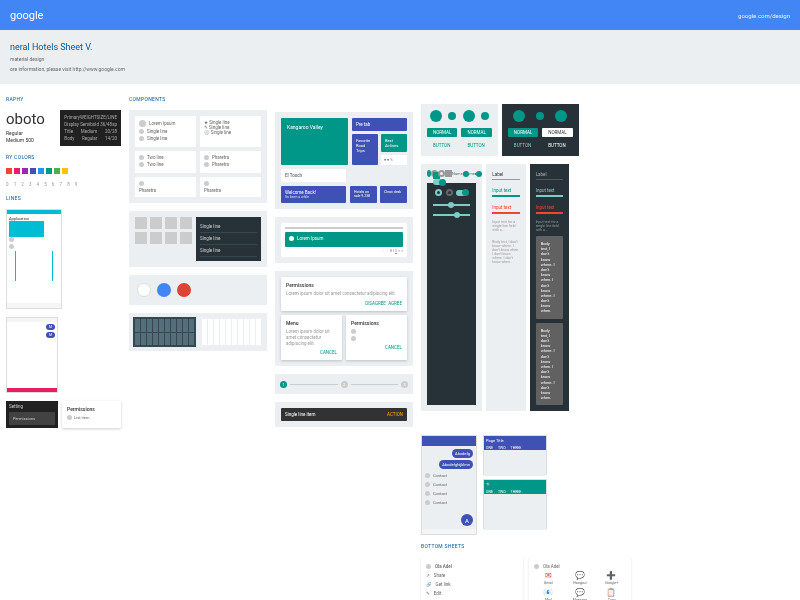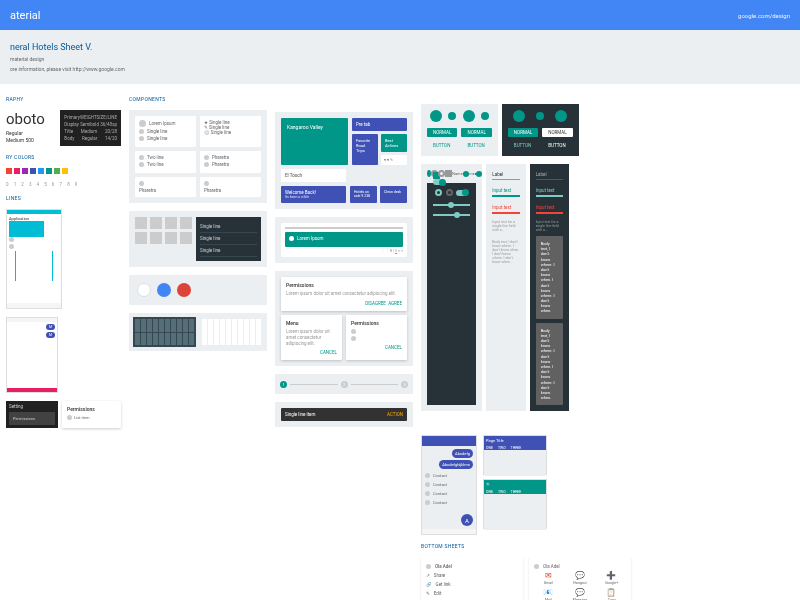--- a/index.html
+++ b/index.html
@@ -131,21 +131,21 @@
 .steppers { background: #eceff1; padding: 5px; height: 20px; display: flex; align-items: center; gap: 3px; }
 .step-dot { width: 7px; height: 7px; border-radius: 50%; background: #009688; color: #fff; font-size: 4px; display: flex; align-items: center; justify-content: center; }
 .snack { background: #323232; color: #fff; padding: 4px; font-size: 4.5px; display: flex; justify-content: space-between; border-radius: 1px; }
 .snack-act { color: #ffab00; }
 .tt-hint-block { background: #616161; color: #fff; padding: 5px; font-size: 4px; margin-top: 4px; border-radius: 1px; line-height: 1.3; }
 </style>
 </head>
 <body>
 
 <div class="header">
-  <span class="header-title">aterial</span>
+  <span class="header-title">google</span>
   <span class="header-link">google.com/design</span>
 </div>
 
 <div class="subheader">
   <div class="sub-title">neral Hotels Sheet V.</div>
   <div class="sub-desc">material design</div>
   <div class="sub-desc">ore information, please visit http://www.google.com</div>
 </div>
 
 <div class="content">

